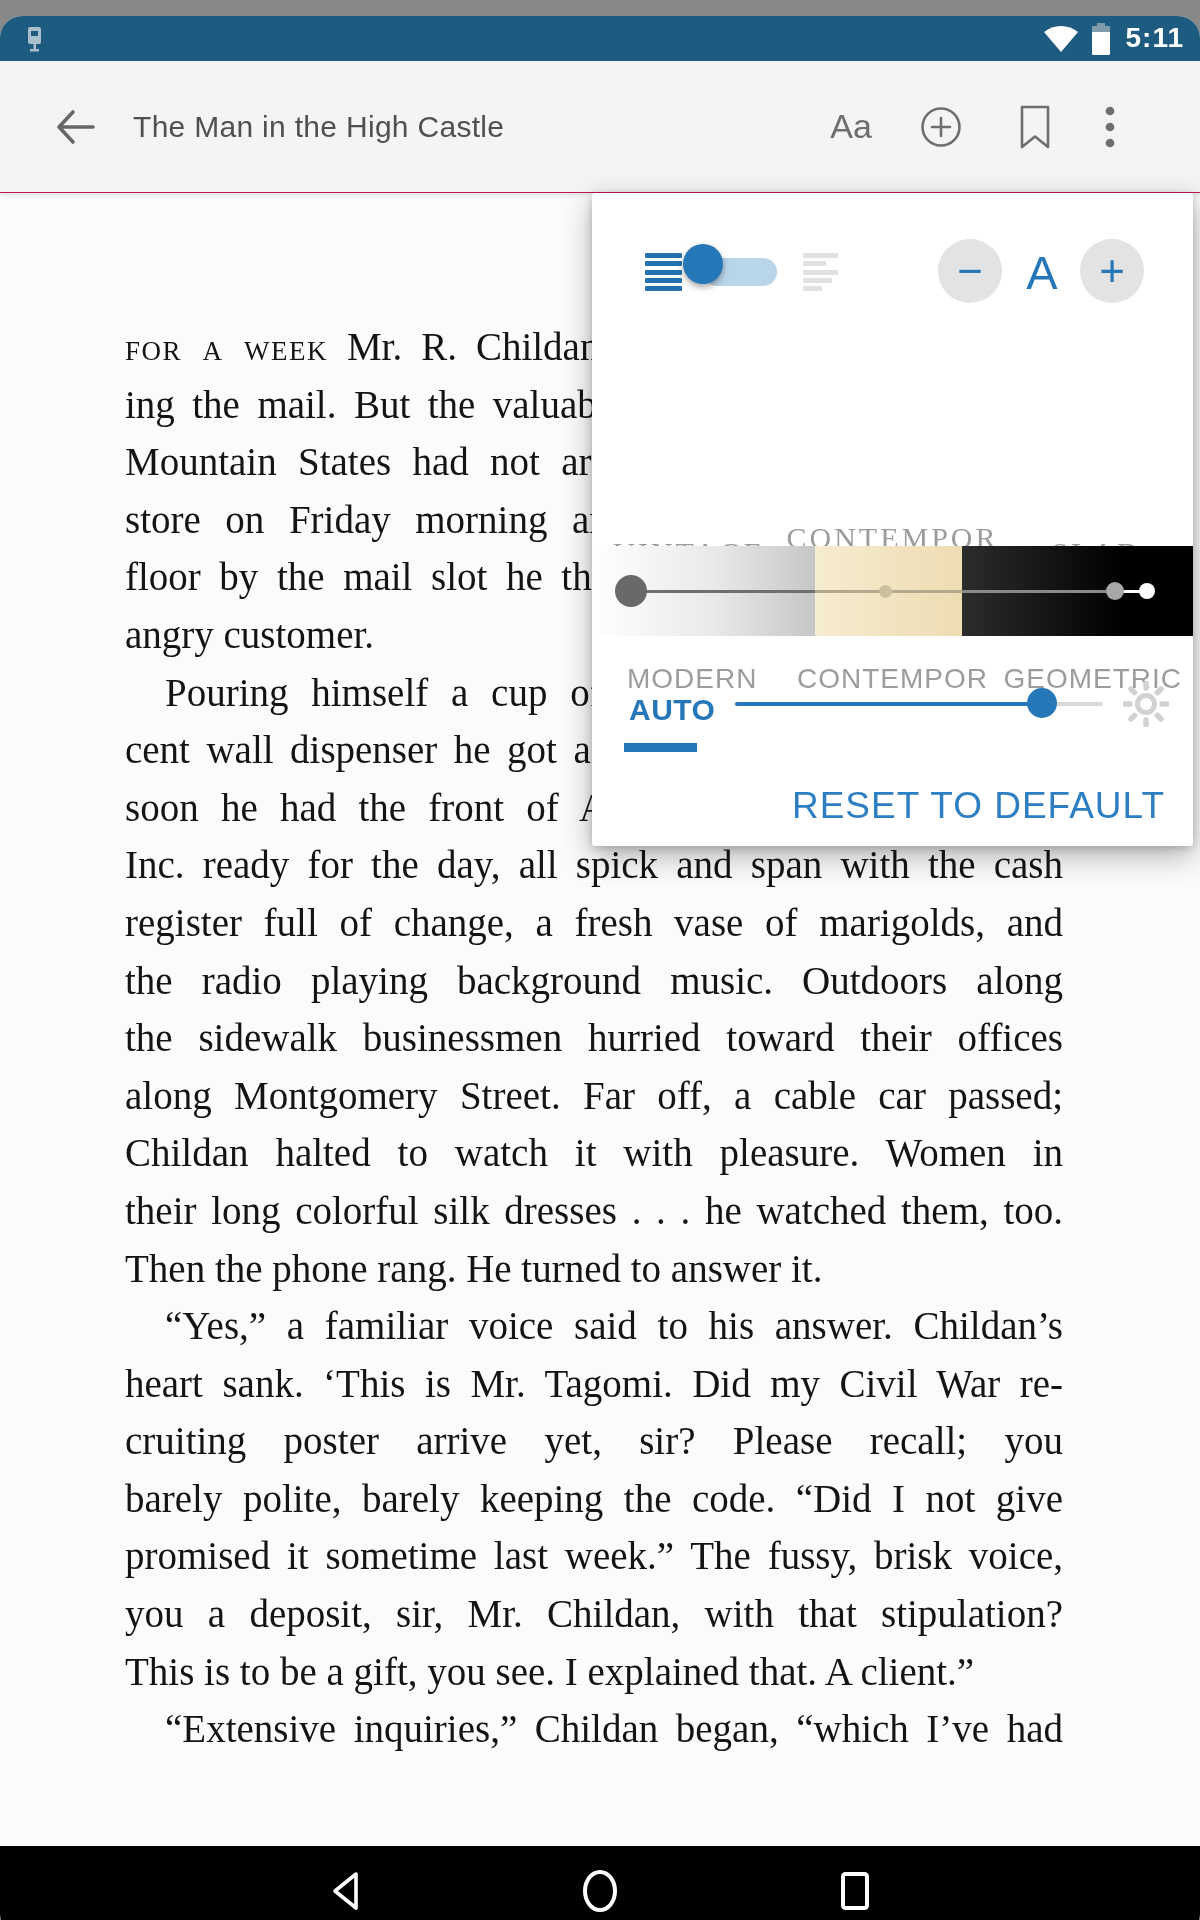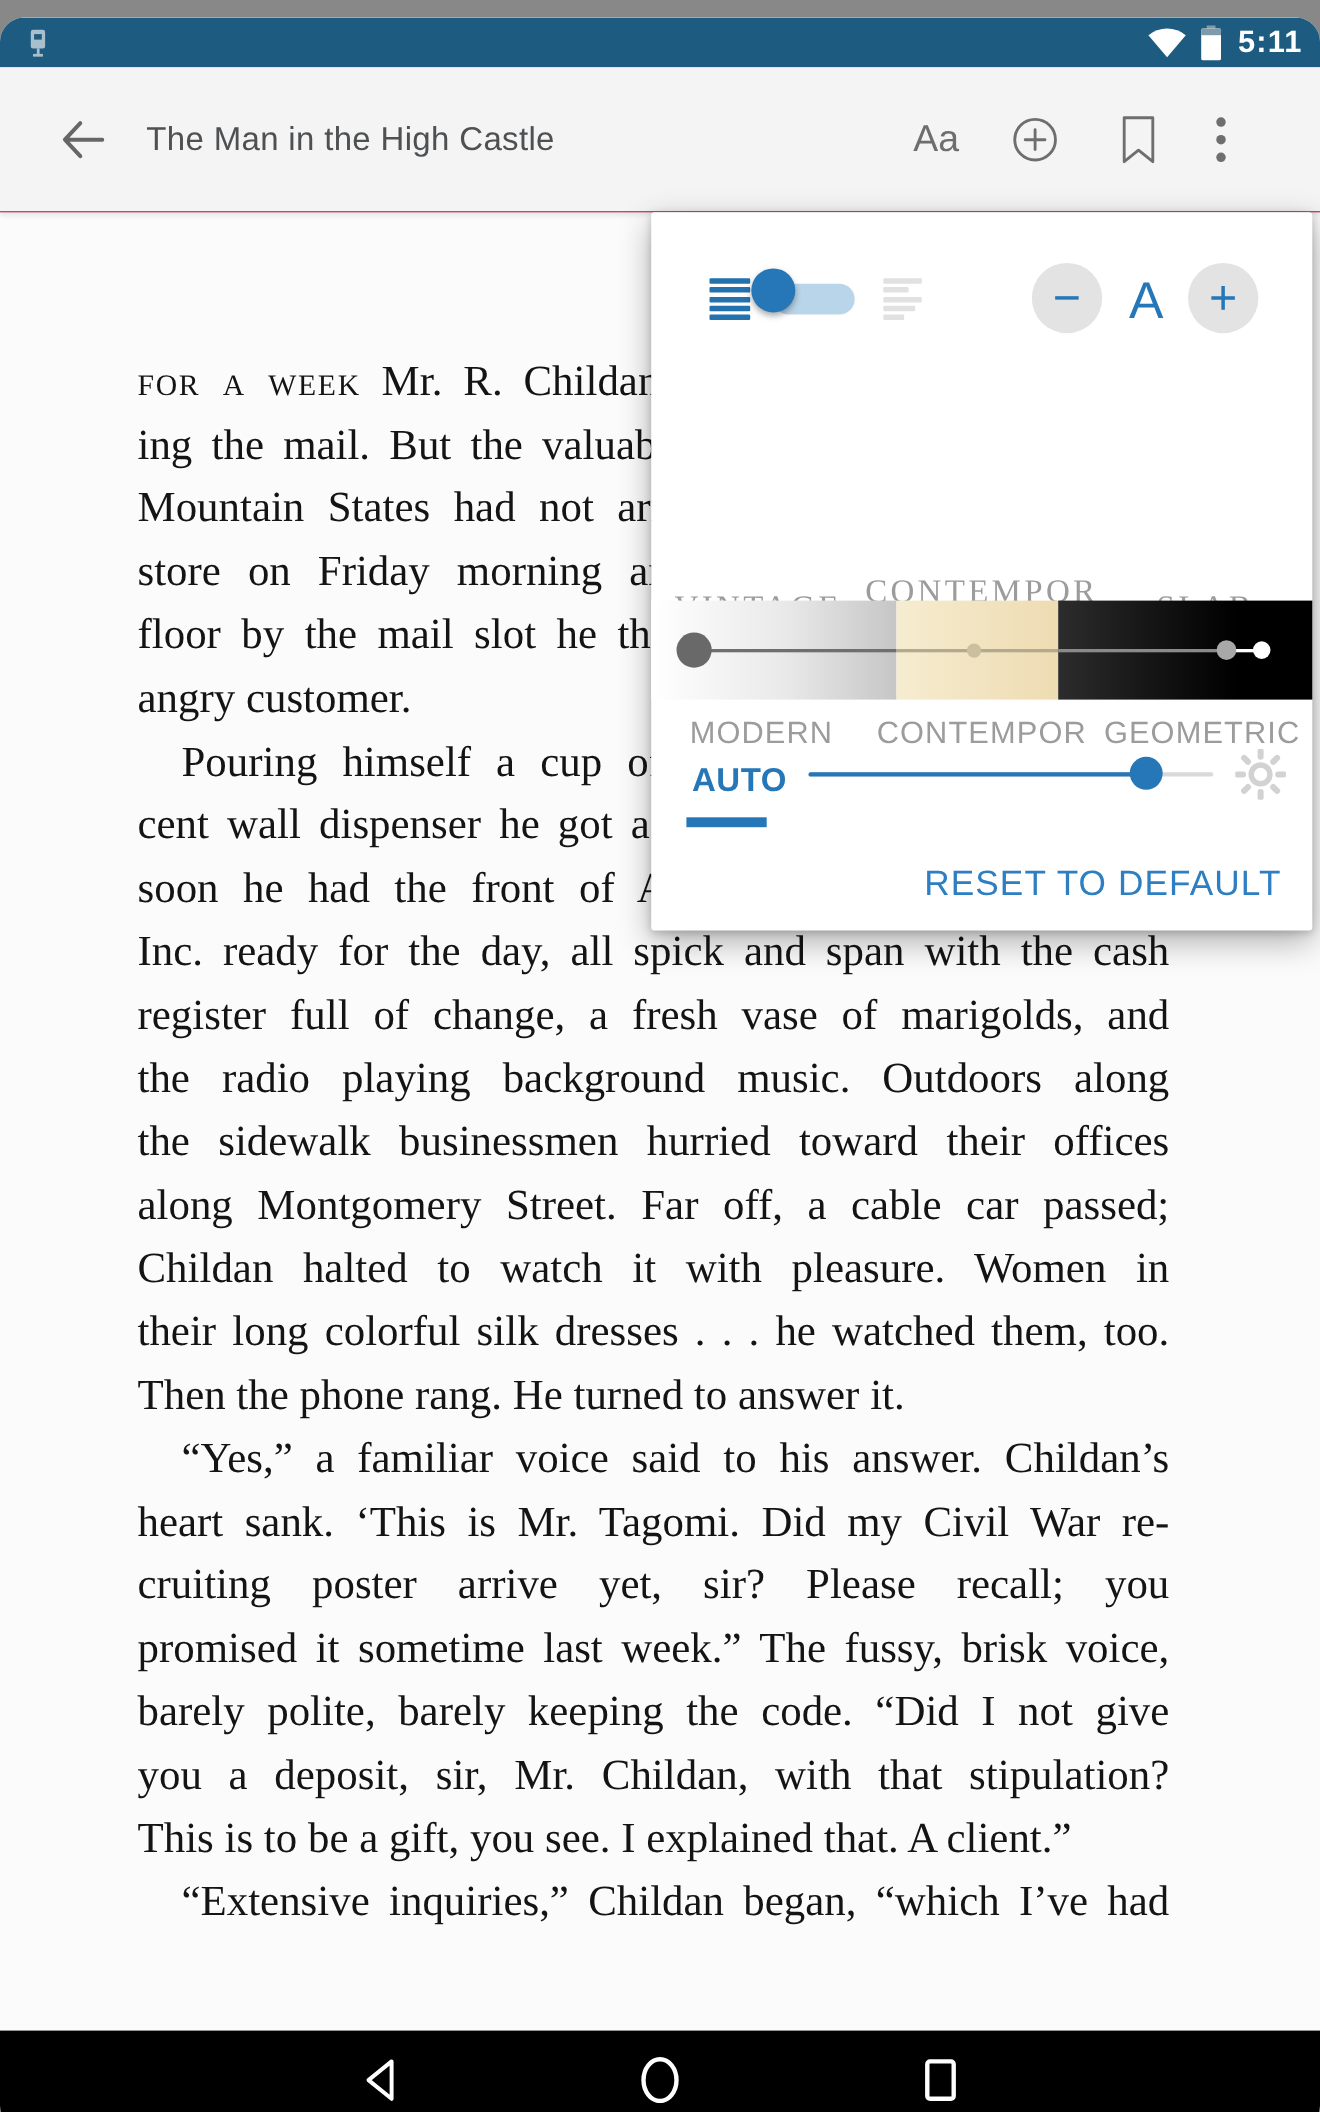--- a/index.html
+++ b/index.html
@@ -44,21 +44,21 @@
   .seg-white{width:223px;background:linear-gradient(90deg,#ffffff 0%,#e9e9e9 55%,#c6c6c6 100%);}
   .seg-sepia{width:147px;background:linear-gradient(90deg,#f6ecd0,#eedcb2);}
   .seg-black{width:231px;background:linear-gradient(90deg,#2c2c2c,#000000 70%);}
   .theme-line{position:absolute;top:44px;height:3px;}
   .theme-dot{position:absolute;border-radius:50%;}
   .auto-label{position:absolute;left:37px;top:500px;font-size:30px;font-weight:bold;color:#2677b8;letter-spacing:0.5px;cursor:pointer;}
   .auto-underline{position:absolute;left:32px;top:550px;width:73px;height:9px;background:#2677b8;}
   .bright-track{position:absolute;left:143px;top:509px;width:368px;height:4px;background:#d9d9d9;border-radius:2px;}
   .bright-fill{position:absolute;left:0;top:0;height:4px;background:#2677b8;border-radius:2px;}
   .bright-knob{position:absolute;left:435px;top:495px;width:30px;height:30px;border-radius:50%;background:#2677b8;cursor:pointer;}
-  .reset{position:absolute;right:28px;top:592px;font-size:32px;color:#2e7fc1;letter-spacing:1px;cursor:pointer;}
+  .reset{position:absolute;right:28px;top:592px;font-size:37px;color:#2e7fc1;letter-spacing:1px;cursor:pointer;}
   
   .navbar{position:absolute;left:0;top:1830px;width:1200px;height:90px;background:#000;z-index:6;}
   .nav-icon{position:absolute;top:0;height:90px;width:120px;display:flex;align-items:center;justify-content:center;cursor:pointer;}
 </style>
 </head>
 <body>
 
 <div class="screen">
 
   <div class="statusbar">
@@ -123,22 +123,22 @@
       <div class="line">register full of change, a fresh vase of marigolds, and</div>
       <div class="line">the radio playing background music. Outdoors along</div>
       <div class="line">the sidewalk businessmen hurried toward their offices</div>
       <div class="line">along Montgomery Street. Far off, a cable car passed;</div>
       <div class="line">Childan halted to watch it with pleasure. Women in</div>
       <div class="line">their long colorful silk dresses . . . he watched them, too.</div>
       <div class="line para-end">Then the phone rang. He turned to answer it.</div>
       <div class="line indent">“Yes,” a familiar voice said to his answer. Childan’s</div>
       <div class="line">heart sank. ‘This is Mr. Tagomi. Did my Civil War re-</div>
       <div class="line">cruiting poster arrive yet, sir? Please recall; you</div>
+      <div class="line">barely polite, barely keeping the code. “Did I not give</div>
       <div class="line">promised it sometime last week.” The fussy, brisk voice,</div>
-      <div class="line">barely polite, barely keeping the code. “Did I not give</div>
       <div class="line">you a deposit, sir, Mr. Childan, with that stipulation?</div>
       <div class="line para-end">This is to be a gift, you see. I explained that. A client.”</div>
       <div class="line indent">“Extensive inquiries,” Childan began, “which I’ve had</div>
     </div>
 
   <div class="panel">
 
     <div class="bars" style="left:53px;top:60px;width:37px;height:38px">
       <span style="background:#2472ad;width:37px"></span>
       <span style="background:#2472ad;width:37px"></span>
@@ -164,21 +164,21 @@
     <div class="fs-circle" style="left:488px">
       <span>+</span>
     </div>
 
     <div class="tf-row" style="top:322px;height:76px">
       <div class="tf tf-serif">VINTAGE</div>
       <div class="tf tf-serif">CONTEMPOR
 ARY</div>
       <div class="tf tf-serif">SLAB</div>
     </div>
-    <div class="tf-row" style="top:456px;height:34px">
+    <div class="tf-row" style="top:469px;height:34px">
       <div class="tf tf-sans">MODERN</div>
       <div class="tf tf-sans">CONTEMPOR</div>
       <div class="tf tf-sans">GEOMETRIC</div>
     </div>
 
     <div class="theme-band">
       <div class="seg seg-white"></div>
       <div class="seg seg-sepia"></div>
       <div class="seg seg-black"></div>
       <div class="theme-line" style="left:39px;width:184px;background:#6f6f6f"></div>

